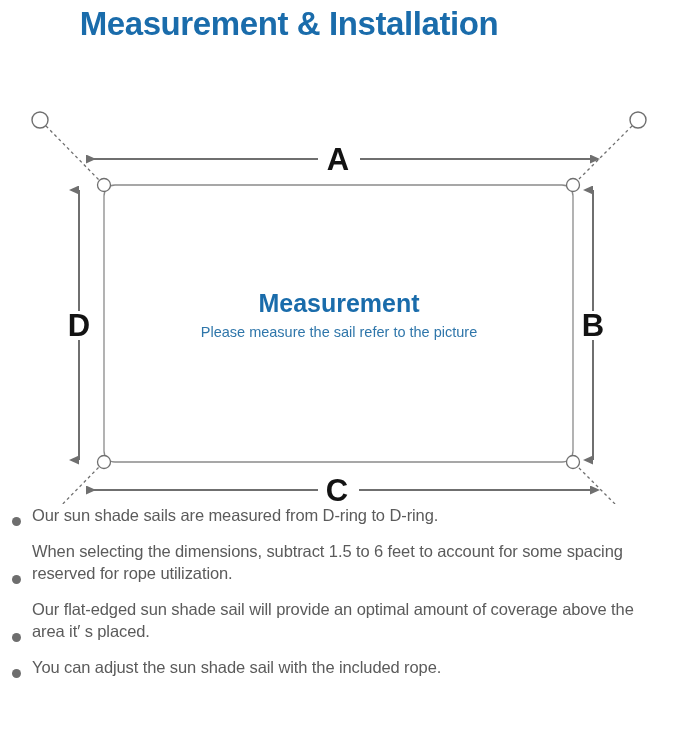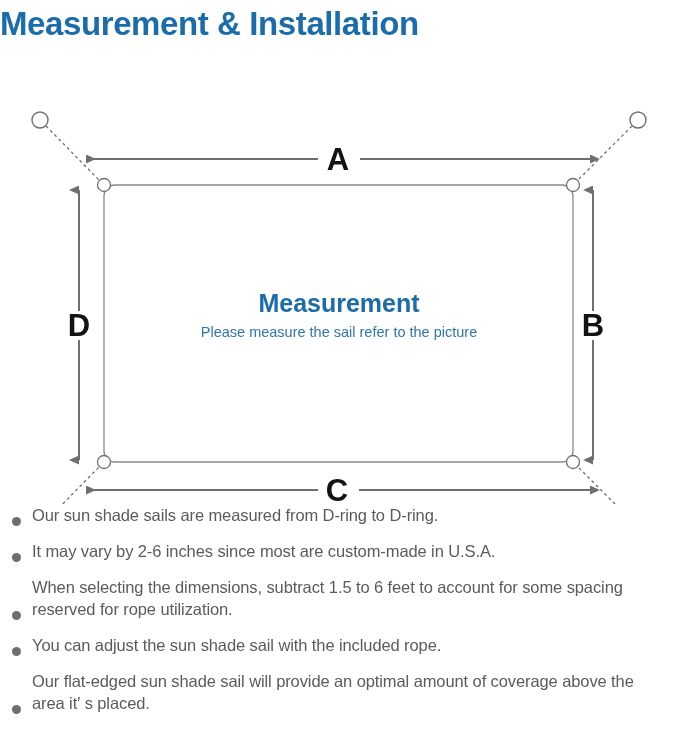--- a/index.html
+++ b/index.html
@@ -13,21 +13,21 @@
     height: 739px;
     font-family: "Liberation Sans", sans-serif;
     -webkit-font-smoothing: antialiased;
     overflow: hidden;
     position: relative;
   }
 
   
   .page-title {
     width: 578px;
-    text-align: left;
+    text-align: center;
     font-family: "Liberation Sans", sans-serif;
     font-weight: bold;
     font-size: 33px;
     letter-spacing: -0.4px;
     color: #1a6cab;
     margin: 0;
     padding: 4px 0 0 0;
     line-height: 40px;
     white-space: nowrap;
   }
@@ -174,27 +174,23 @@
   </svg>
 </div>
 
 <ul class="notes">
   <li class="note-item">
     <span class="note-bullet"></span>
     <span class="note-text">Our sun shade sails are measured from D-ring to D-ring.</span>
   </li>
   <li class="note-item">
     <span class="note-bullet"></span>
-    <span class="note-text">It may vary by 2-6 inches since most are custom-made in U.S.A.</span>
+    <span class="note-text">When selecting the dimensions, subtract 1.5 to 6 feet to account for some spacing reserved for rope utilization.</span>
   </li>
   <li class="note-item">
     <span class="note-bullet"></span>
-    <span class="note-text">When selecting the dimensions, subtract 1.5 to 6 feet to account for some spacing reserved for rope utilization.</span>
+    <span class="note-text">Our flat-edged sun shade sail will provide an optimal amount of coverage above the area it′ s placed.</span>
   </li>
   <li class="note-item">
     <span class="note-bullet"></span>
     <span class="note-text">You can adjust the sun shade sail with the included rope.</span>
   </li>
-  <li class="note-item">
-    <span class="note-bullet"></span>
-    <span class="note-text">Our flat-edged sun shade sail will provide an optimal amount of coverage above the area it′ s placed.</span>
-  </li>
 </ul>
 
 </body></html>

